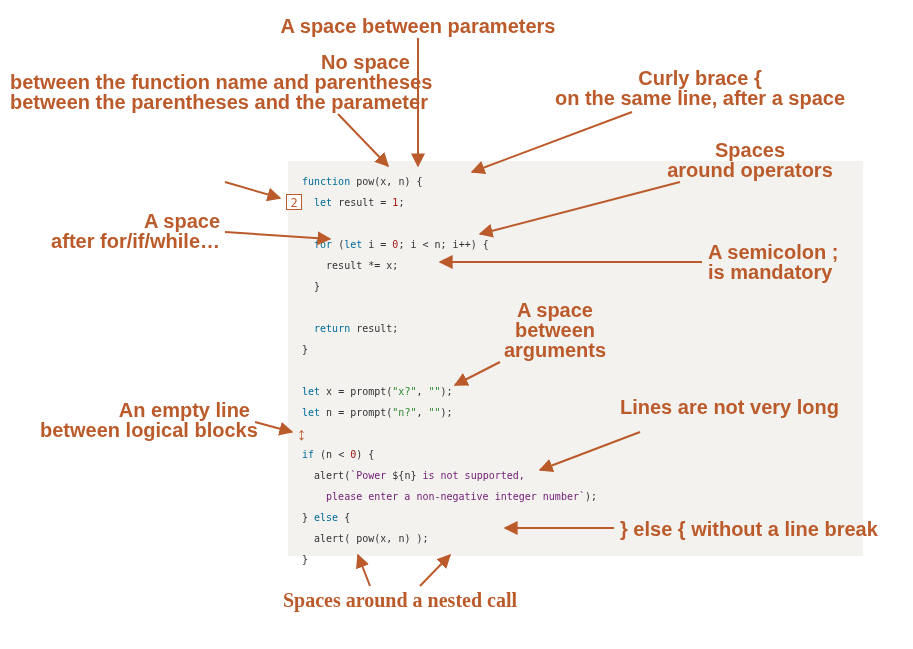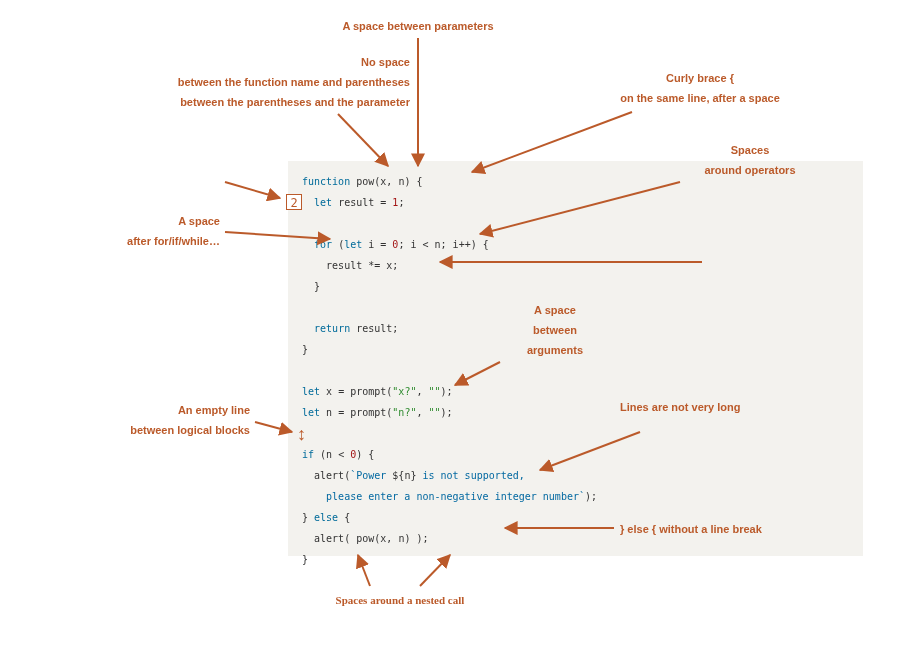--- a/index.html
+++ b/index.html
@@ -34,42 +34,42 @@
     margin: 0;
     white-space: pre;
   }
   
   .kw  { color: #006b9a; }   
   .fn  { color: #333333; }   
   .num { color: #a31515; }   
   .op  { color: #333333; }   
   .pun { color: #333333; }
   .str { color: #2e8b2e; }   
-  .tmpl{ color: #0369a1; }
+  .tmpl{ color: #701a75; }
 
   .badge-2 {
     position: absolute;
     left: 286px;
     top: 194px;
     width: 16px;
     height: 16px;
     border: 1px solid #bb5a2a;
     color: #bb5a2a;
     font-family: Consolas, monospace;
     font-size: 12px;
     line-height: 16px;
     text-align: center;
     background: #fff;
     box-sizing: border-box;
   }
   .label {
     position: absolute;
     color: #bb5a2a;
     font-weight: 700;
-    font-size: 11px;
+    font-size: 20px;
     line-height: 20px;
     text-align: center;
     white-space: pre;
   }
   .label.right { text-align: left; }
   .label.left  { text-align: right; }
 
   svg.arrows {
     position: absolute;
     left: 0; top: 0;
@@ -123,20 +123,22 @@
 between the function name and parentheses
 between the parentheses and the parameter</div>
 
   <div class="label" style="left:640px; top:140px; width:220px;">Spaces
 around operators</div>
 
 
   <div class="label left" style="left:40px; top:211px; width:180px;">A space
 after for/if/while…</div>
 
+  <div class="label right" style="left:708px; top:242px; width:170px;">A semicolon ;
+is mandatory</div>
 
   <div class="label" style="left:475px; top:300px; width:160px;">A space
 between
 arguments</div>
 
   <div class="label left" style="left:40px; top:400px; width:210px;">An empty line
 between logical blocks</div>
 
   <div class="label right" style="left:620px; top:397px; width:260px;">Lines are not very long</div>
 

